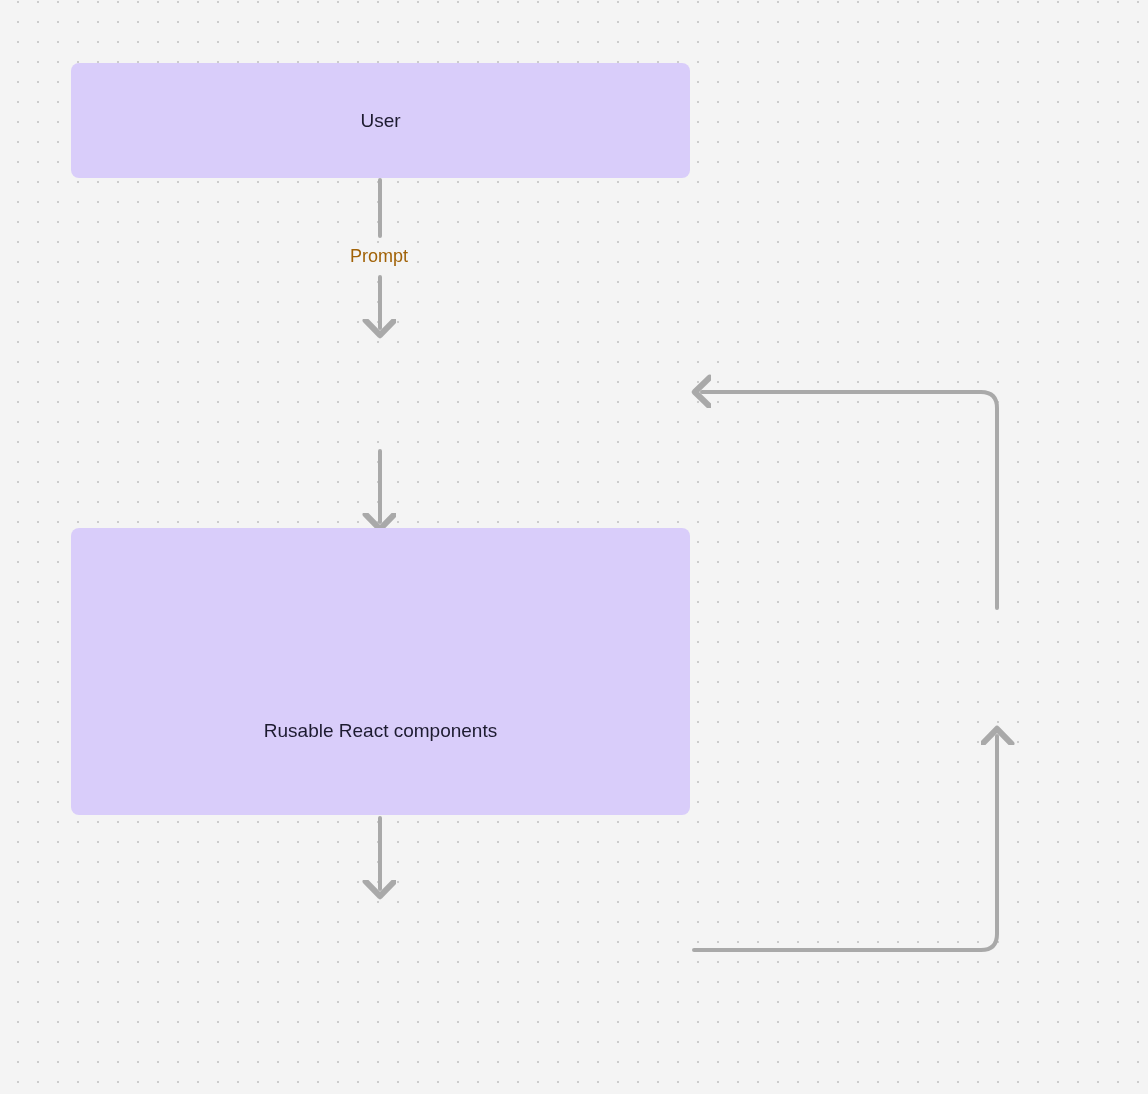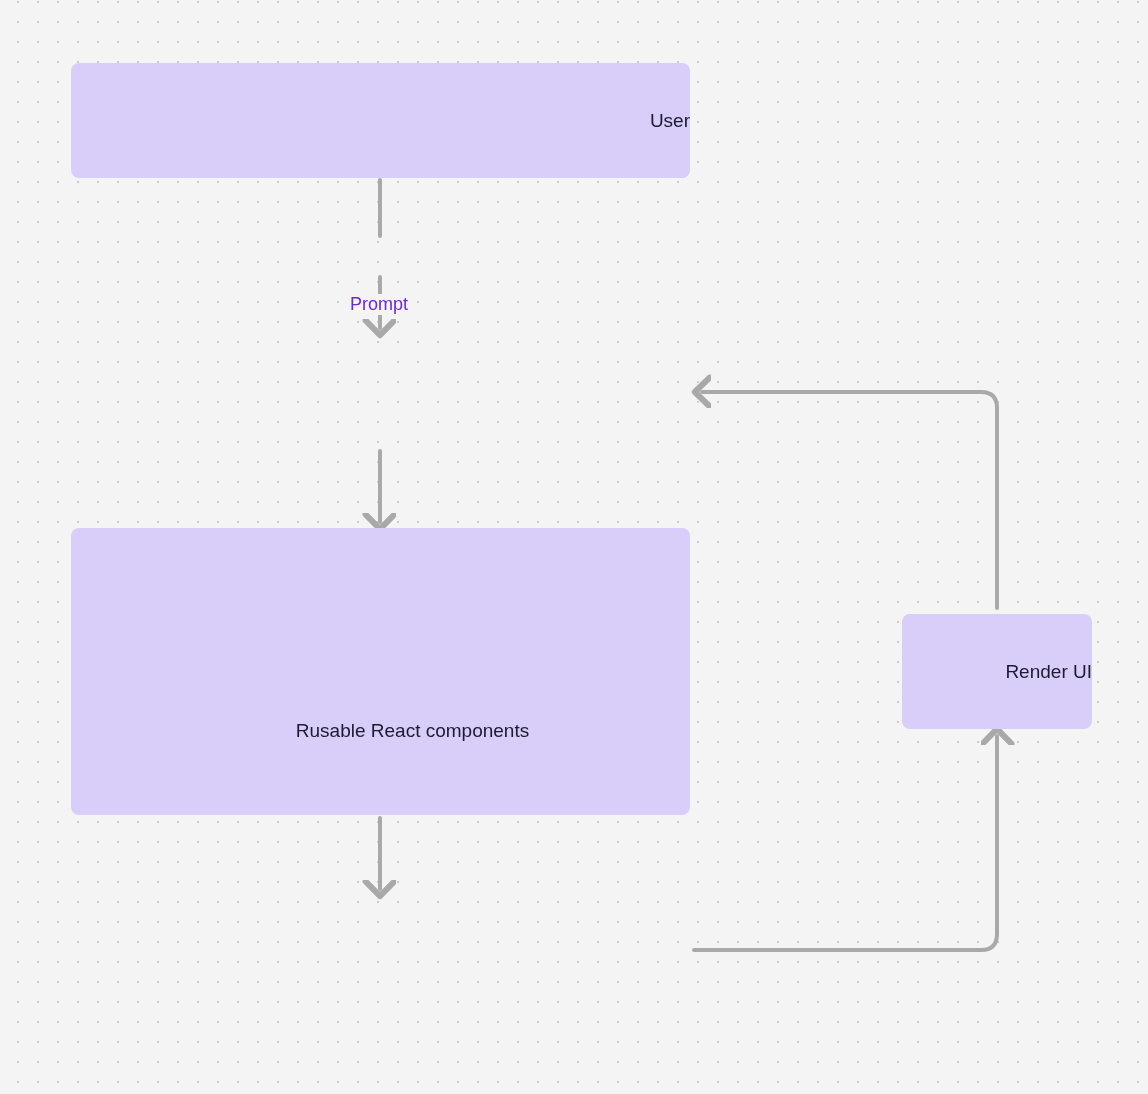--- a/index.html
+++ b/index.html
@@ -27,21 +27,21 @@
     top: 0;
     width: 1148px;
     height: 1094px;
     pointer-events: none;
   }
   .node {
     position: absolute;
     box-sizing: border-box;
     display: flex;
     align-items: center;
-    justify-content: flex-end;
+    justify-content: center;
     text-align: center;
     border-radius: 8px;
   }
   .node-outer {
     background: #d9cdfa;
     color: #1d1b30;
     font-size: 19px;
     line-height: 1.35;
   }
   #node-user        { left: 71px;  top: 63px;  width: 619px; height: 115px; }
@@ -51,30 +51,28 @@
   #node-vite        { left: 71px;  top: 895px; width: 619px; height: 113px; }
   #node-render      { left: 902px; top: 614px; width: 190px; height: 115px; }
   .sub-label {
     position: absolute;
     left: 0;
     top: 190px;
     width: 619px;
     text-align: center;
     color: #1d1b30;
     font-size: 19px;
-    margin-left: 32px;
   }
   .edge-label {
     position: absolute;
-    color: #6d28d9;
+    color: #a16207;
     font-size: 18px;
     background: #f4f4f4;
     padding: 0 6px;
     white-space: nowrap;
-    margin-top: 48px;
   }
   #label-prompt { left: 344px; top: 246px; }
 </style>
 </head>
 <body>
 
 <div id="canvas">
 
   <svg class="edges" viewBox="0 0 1148 1094" width="1148" height="1094">
     <defs>
@@ -102,17 +100,14 @@
 
   <div class="edge-label" id="label-prompt">Prompt</div>
 
 
   <div class="node node-outer" id="node-components">
 
     <div class="sub-label">Rusable React components</div>
   </div>
 
 
-  <div class="node node-outer" id="node-render">
-    <span>Render UI</span>
-  </div>
 
 </div>
 
 </body></html>

